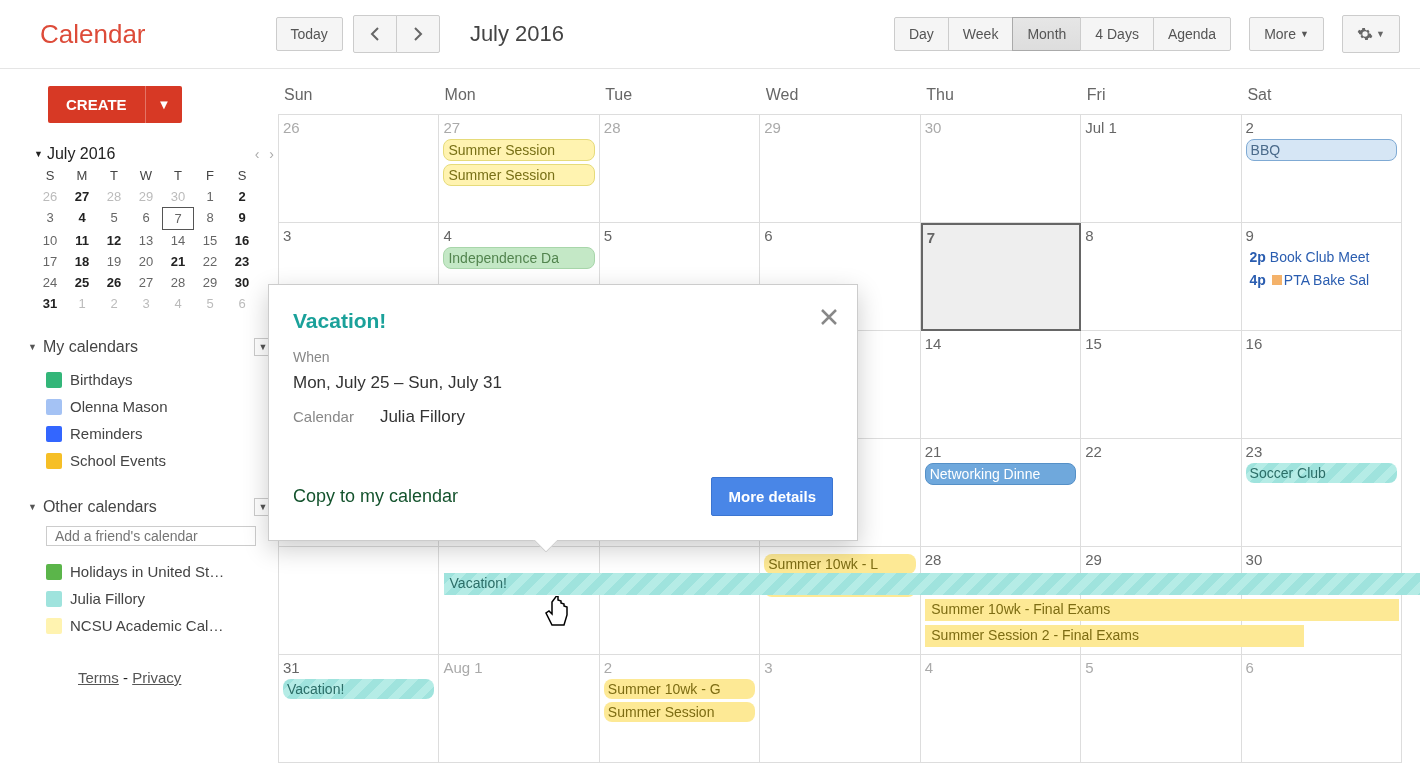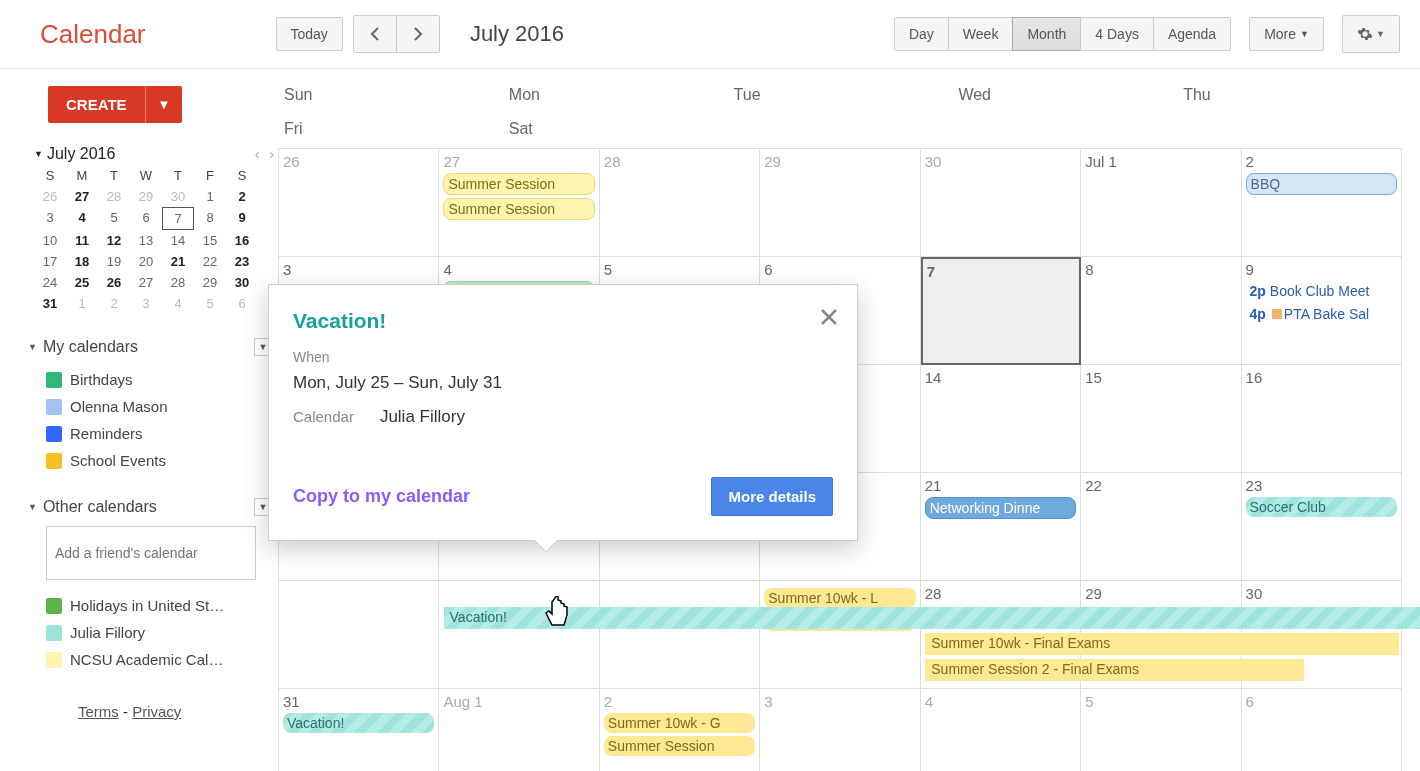--- a/index.html
+++ b/index.html
@@ -36,28 +36,28 @@
 .mini-cell.bold { font-weight: bold; color: #222; }
 .mini-cell.today { border: 1px solid #555; }
 
 .section { margin-top: 20px; }
 .section-head { display: flex; align-items: center; font-size: 16px; color: #444; padding: 4px 0; }
 .section-head .tri { font-size: 9px; color: #555; margin-right: 6px; }
 .sq-btn { margin-left: auto; border: 1px solid #ccc; width: 18px; height: 18px; display: flex; align-items: center; justify-content: center; font-size: 9px; color: #555; margin-right: 6px; }
 .cal-list { padding: 6px 0 0 18px; }
 .cal-item { display: flex; align-items: center; gap: 8px; padding: 5px 0; font-size: 15px; color: #444; }
 .cal-swatch { width: 16px; height: 16px; border-radius: 2px; }
-.add-friend-input { width: 210px; border: 1px solid #ccc; padding: 18px 8px; margin: 6px 0 6px 18px; font-size: 14px; color: #999; }
+.add-friend-input { width: 210px; border: 1px solid #ccc; padding: 1px 8px; margin: 6px 0 6px 18px; font-size: 14px; color: #999; }
 
 .footer-links { margin: 30px 0 0 50px; font-size: 15px; }
 .footer-links a { color: #555; text-decoration: underline; }
 
 
 .main { position: absolute; left: 278px; top: 80px; right: 18px; bottom: 0; }
-.dow-row { display: grid; grid-template-columns: repeat(5, 1fr); }
+.dow-row { display: grid; grid-template-columns: repeat(7, 1fr); }
 .dow-cell { padding: 6px 6px 10px; font-size: 16px; color: #666; }
 .grid { display: grid; grid-template-columns: repeat(7, 1fr); grid-template-rows: repeat(6, 108px); border-top: 1px solid #ddd; border-left: 1px solid #ddd; }
 .day { border-right: 1px solid #ddd; border-bottom: 1px solid #ddd; padding: 4px; overflow: hidden; position: relative; }
 .day.muted .daynum { color: #aaa; }
 .daynum { font-size: 15px; color: #666; }
 .day.today { background: #eee; border: 2px solid #666; }
 .day.today .daynum { font-weight: bold; }
 
 .ev { font-size: 14px; padding: 2px 4px; margin-top: 3px; white-space: nowrap; overflow: hidden; text-overflow: clip; border-radius: 8px; }
 .ev.yellow { background: #fff3b0; color: #787016; border: 1px solid #e6db7a; }
@@ -79,21 +79,21 @@
 
 .popup { position: absolute; left: 268px; top: 284px; width: 590px; background: #fff; border: 1px solid #ccc; box-shadow: 0 8px 24px rgba(0,0,0,0.2); z-index: 100; padding: 24px; }
 .popup-title { color: #1aa19a; font-size: 21px; font-weight: bold; }
 .popup-close { position: absolute; right: 18px; top: 18px; font-size: 26px; color: #888; cursor: pointer; }
 .popup-label { color: #888; font-size: 14px; margin-top: 16px; }
 .popup-when { font-size: 17px; color: #333; margin-top: 8px; }
 .popup-row { display: flex; gap: 26px; margin-top: 14px; align-items: baseline; }
 .popup-row .lbl { color: #888; font-size: 15px; }
 .popup-row .val { color: #333; font-size: 17px; }
 .popup-footer { display: flex; align-items: center; margin-top: 50px; }
-.copy-link { color: #8b5cf6; font-size: 18px; font-weight: bold; text-align: right; }
+.copy-link { color: #14532d; font-size: 18px; font-weight: normal; text-align: right; }
 .details-btn { margin-left: auto; background: #4986e7; color: #fff; border: 1px solid #3b75d1; padding: 10px 16px; font-size: 15px; font-weight: bold; border-radius: 2px; cursor: pointer; }
 .popup-arrow { position: absolute; left: 264px; bottom: -12px; width: 24px; height: 12px; overflow: hidden; }
 .popup-arrow::before { content: ''; position: absolute; left: 2px; top: -14px; width: 20px; height: 20px; background: #fff; border: 1px solid #ccc; transform: rotate(45deg); }
 
 
 .hand-cursor { position: absolute; left: 540px; top: 596px; z-index: 200; pointer-events: none; }
 </style>
 </head>
 <body>
 

